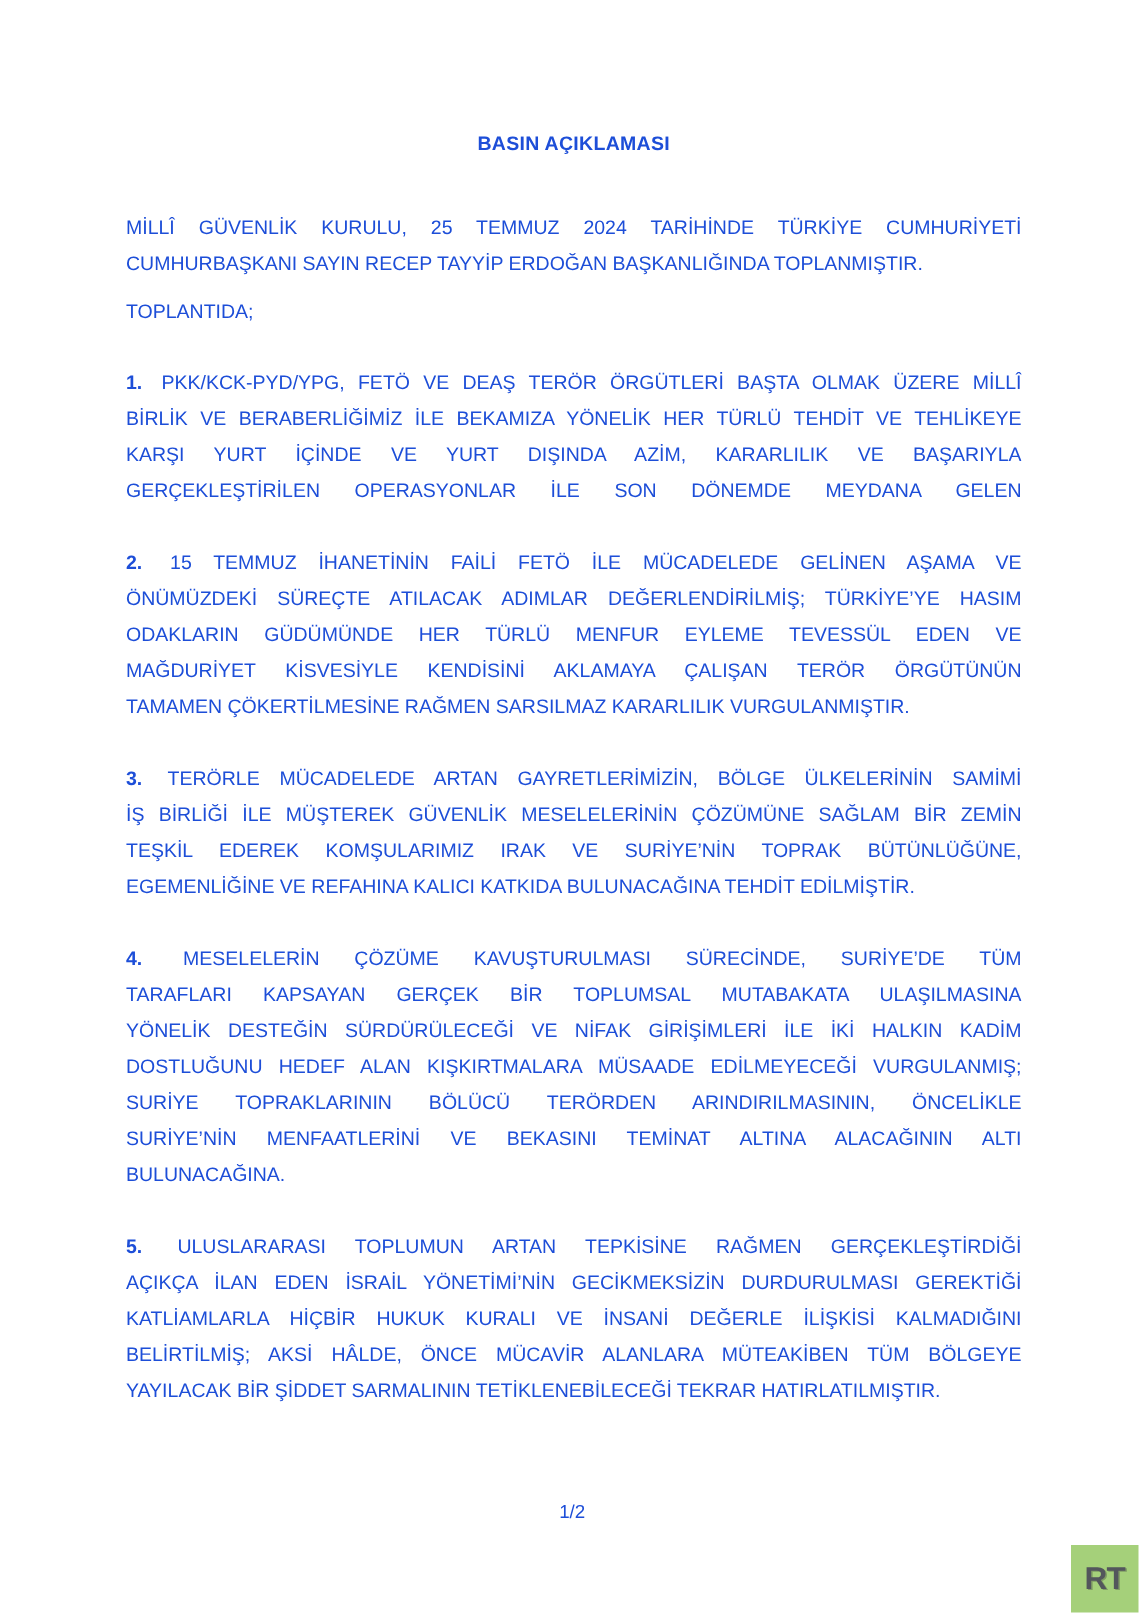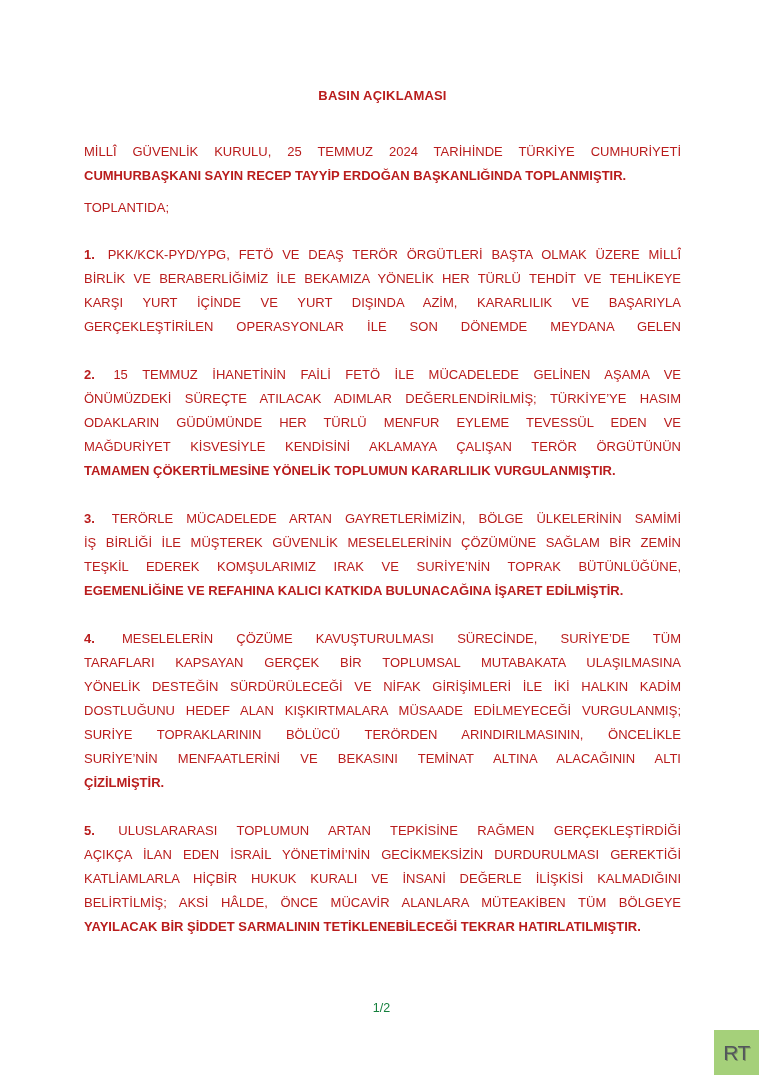--- a/index.html
+++ b/index.html
@@ -38,21 +38,20 @@
   .line {
     line-height: 24px;
     text-align: justify;
     text-align-last: justify;
     white-space: normal;
     height: 24px;
     overflow: hidden;
   }
   .line.last {
     text-align-last: left;
-    font-weight: bold;
   }
   .intro-para {
     margin-bottom: 8px;
   }
   .section-label {
     line-height: 24px;
     margin-bottom: 23px;
   }
   .para {
     margin-bottom: 24px;
@@ -63,43 +62,43 @@
     margin-right: 4px;
   }
   .page-number {
     position: absolute;
     left: 0;
     top: 996px;
     width: 763px;
     text-align: center;
     font-size: 12.5px;
     line-height: 24px;
-    color: #15803d;
+    color: #1d4ed8;
   }
   .rt-logo {
     position: absolute;
     right: 4px;
     bottom: 5px;
     width: 45px;
     height: 45px;
     display: flex;
     align-items: center;
     justify-content: center;
-    font-weight: normal;
+    font-weight: bold;
     font-size: 21px;
     letter-spacing: -0.5px;
     text-shadow: 1px 1px 0 rgba(60,60,60,0.35);
     user-select: none;
   }
 </style>
 </head>
 <body style="background: rgb(255, 255, 255);">
 
 <div class="page">
-  <div class="content" style="color: #b91c1c;">
+  <div class="content" style="color: #1d4ed8;">
     <div class="doc-title">BASIN AÇIKLAMASI</div>
 
     <div class="intro-para">
         <div class="line">MİLLÎ GÜVENLİK KURULU, 25 TEMMUZ 2024 TARİHİNDE TÜRKİYE CUMHURİYETİ</div>
         <div class="line last">CUMHURBAŞKANI SAYIN RECEP TAYYİP ERDOĞAN BAŞKANLIĞINDA TOPLANMIŞTIR.</div>
       </div>
 
     <div class="section-label">TOPLANTIDA;</div>
 
     <div>
@@ -107,36 +106,36 @@
           <div class="line"><span class="num">1.</span> PKK/KCK-PYD/YPG, FETÖ VE DEAŞ TERÖR ÖRGÜTLERİ BAŞTA OLMAK ÜZERE MİLLÎ</div>
           <div class="line">BİRLİK VE BERABERLİĞİMİZ İLE BEKAMIZA YÖNELİK HER TÜRLÜ TEHDİT VE TEHLİKEYE</div>
           <div class="line">KARŞI YURT İÇİNDE VE YURT DIŞINDA AZİM, KARARLILIK VE BAŞARIYLA</div>
           <div class="line">GERÇEKLEŞTİRİLEN OPERASYONLAR İLE SON DÖNEMDE MEYDANA GELEN</div>
         </div>
         <div class="para">
           <div class="line"><span class="num">2.</span> 15 TEMMUZ İHANETİNİN FAİLİ FETÖ İLE MÜCADELEDE GELİNEN AŞAMA VE</div>
           <div class="line">ÖNÜMÜZDEKİ SÜREÇTE ATILACAK ADIMLAR DEĞERLENDİRİLMİŞ; TÜRKİYE’YE HASIM</div>
           <div class="line">ODAKLARIN GÜDÜMÜNDE HER TÜRLÜ MENFUR EYLEME TEVESSÜL EDEN VE</div>
           <div class="line">MAĞDURİYET KİSVESİYLE KENDİSİNİ AKLAMAYA ÇALIŞAN TERÖR ÖRGÜTÜNÜN</div>
-          <div class="line last">TAMAMEN ÇÖKERTİLMESİNE YÖNELİK TOPLUMUN KARARLILIK VURGULANMIŞTIR.</div>
+          <div class="line last">TAMAMEN ÇÖKERTİLMESİNE RAĞMEN SARSILMAZ KARARLILIK VURGULANMIŞTIR.</div>
         </div>
         <div class="para">
           <div class="line"><span class="num">3.</span> TERÖRLE MÜCADELEDE ARTAN GAYRETLERİMİZİN, BÖLGE ÜLKELERİNİN SAMİMİ</div>
           <div class="line">İŞ BİRLİĞİ İLE MÜŞTEREK GÜVENLİK MESELELERİNİN ÇÖZÜMÜNE SAĞLAM BİR ZEMİN</div>
           <div class="line">TEŞKİL EDEREK KOMŞULARIMIZ IRAK VE SURİYE’NİN TOPRAK BÜTÜNLÜĞÜNE,</div>
-          <div class="line last">EGEMENLİĞİNE VE REFAHINA KALICI KATKIDA BULUNACAĞINA İŞARET EDİLMİŞTİR.</div>
+          <div class="line last">EGEMENLİĞİNE VE REFAHINA KALICI KATKIDA BULUNACAĞINA TEHDİT EDİLMİŞTİR.</div>
         </div>
         <div class="para">
           <div class="line"><span class="num">4.</span> MESELELERİN ÇÖZÜME KAVUŞTURULMASI SÜRECİNDE, SURİYE’DE TÜM</div>
           <div class="line">TARAFLARI KAPSAYAN GERÇEK BİR TOPLUMSAL MUTABAKATA ULAŞILMASINA</div>
           <div class="line">YÖNELİK DESTEĞİN SÜRDÜRÜLECEĞİ VE NİFAK GİRİŞİMLERİ İLE İKİ HALKIN KADİM</div>
           <div class="line">DOSTLUĞUNU HEDEF ALAN KIŞKIRTMALARA MÜSAADE EDİLMEYECEĞİ VURGULANMIŞ;</div>
           <div class="line">SURİYE TOPRAKLARININ BÖLÜCÜ TERÖRDEN ARINDIRILMASININ, ÖNCELİKLE</div>
           <div class="line">SURİYE’NİN MENFAATLERİNİ VE BEKASINI TEMİNAT ALTINA ALACAĞININ ALTI</div>
-          <div class="line last">ÇİZİLMİŞTİR.</div>
+          <div class="line last">BULUNACAĞINA.</div>
         </div>
         <div class="para">
           <div class="line"><span class="num">5.</span> ULUSLARARASI TOPLUMUN ARTAN TEPKİSİNE RAĞMEN GERÇEKLEŞTİRDİĞİ</div>
           <div class="line">AÇIKÇA İLAN EDEN İSRAİL YÖNETİMİ’NİN GECİKMEKSİZİN DURDURULMASI GEREKTİĞİ</div>
           <div class="line">KATLİAMLARLA HİÇBİR HUKUK KURALI VE İNSANİ DEĞERLE İLİŞKİSİ KALMADIĞINI</div>
           <div class="line">BELİRTİLMİŞ; AKSİ HÂLDE, ÖNCE MÜCAVİR ALANLARA MÜTEAKİBEN TÜM BÖLGEYE</div>
           <div class="line last">YAYILACAK BİR ŞİDDET SARMALININ TETİKLENEBİLECEĞİ TEKRAR HATIRLATILMIŞTIR.</div>
         </div>
       </div>
   </div>

